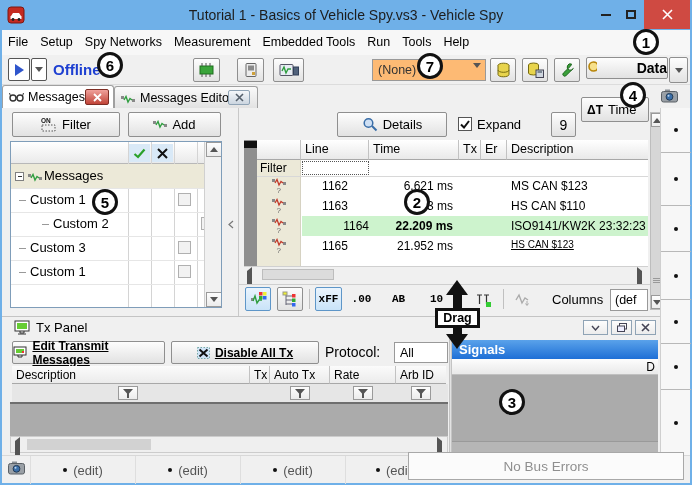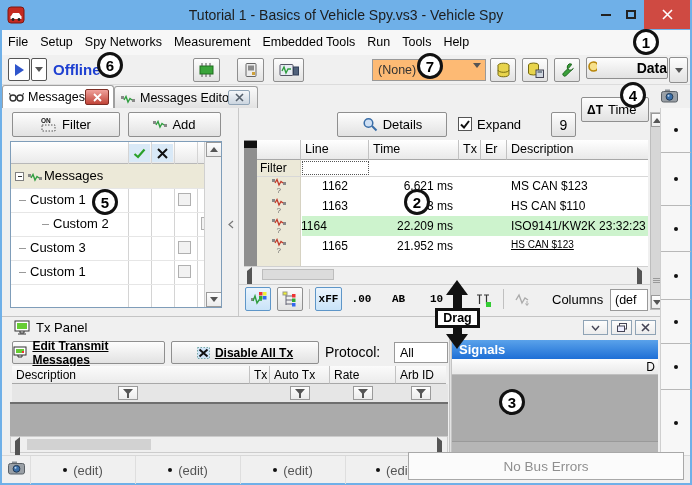--- a/index.html
+++ b/index.html
@@ -340,22 +340,22 @@
     <div class="abs" style="left:0;top:56px;width:391px;height:20px;">
       <span class="abs" style="left:45px;top:0;width:346px;height:20px;background:#cdf3cd;"></span>
       <span class="abs" style="left:14px;top:2px;">
         <svg width="16" height="16">
             <rect x="1" y="1" width="3" height="3" fill="#888"></rect>
             <rect x="12" y="4" width="3" height="3" fill="#888"></rect>
             <polyline points="4,5 6,1.5 8,7 10,3.5 12,5" fill="none" stroke="#c23a2a" stroke-width="1.3"></polyline>
             <text x="5.5" y="15" font-size="8" fill="#666">?</text>
           </svg>
       </span>
-      <span class="abs" style="left:44px;top:3px;width:68px;text-align:left;font-size:12px;">1164</span>
-      <span class="abs" style="left:112px;top:3px;width:84px;text-align:right;font-size:12px;">22.209 ms</span>
+      <span class="abs" style="left:44px;top:3px;width:68px;text-align:right;font-size:12px;">1164</span>
+      <span class="abs" style="left:112px;top:3px;width:84px;text-align:right;font-size:12px;font-weight:bold;">22.209 ms</span>
       <span class="abs" style="left:254px;top:3px;font-size:12px;">ISO9141/KW2K 23:32:23</span>
     </div>
 
     <div class="abs" style="left:0;top:76px;width:391px;height:20px;">
       <span class="abs" style="left:14px;top:2px;">
         <svg width="16" height="16">
             <rect x="1" y="1" width="3" height="3" fill="#888"></rect>
             <rect x="12" y="4" width="3" height="3" fill="#888"></rect>
             <polyline points="4,5 6,1.5 8,7 10,3.5 12,5" fill="none" stroke="#c23a2a" stroke-width="1.3"></polyline>
             <text x="5.5" y="15" font-size="8" fill="#666">?</text>

